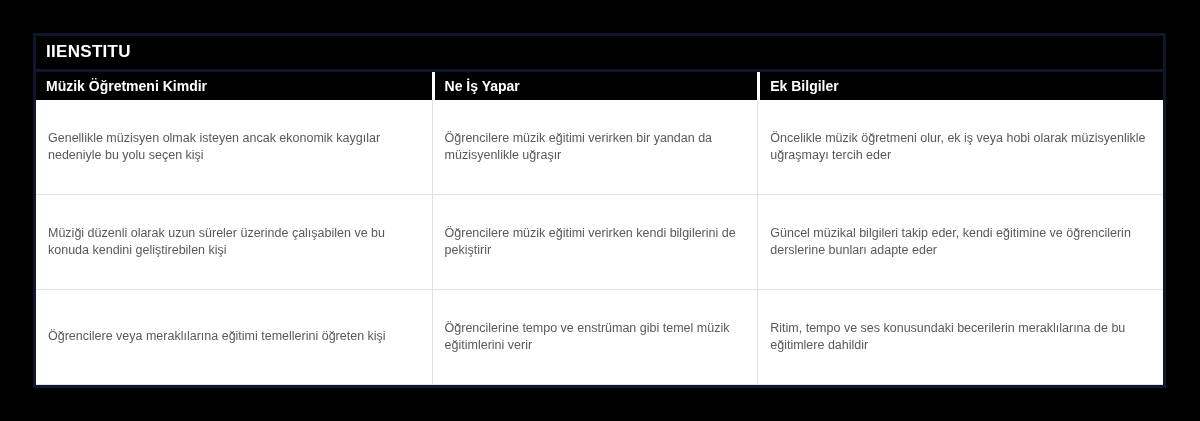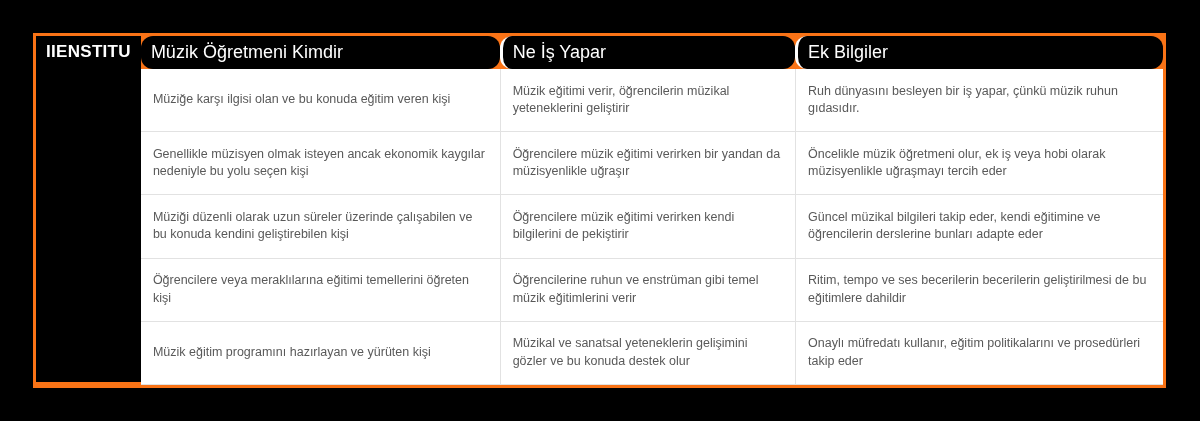--- a/index.html
+++ b/index.html
@@ -16,24 +16,24 @@
     width: 1200px;
     height: 421px;
     background: #000000;
   }
   .card {
     position: absolute;
     left: 33px;
     top: 33px;
     right: 34px;
     bottom: 33px;
-    background: #f97316;
+    background: #0f172a;
     padding: 3px;
     display: flex;
-    flex-direction: row;
+    flex-direction: column;
   }
   .title-bar {
     flex: 0 0 auto;
     background: #000000;
     color: #ffffff;
     font-size: 17px;
     font-weight: bold;
     letter-spacing: 0.3px;
     padding: 6px 10px 7px 10px;
     margin-bottom: 3px;
@@ -48,26 +48,25 @@
     border-collapse: separate;
     border-spacing: 0;
     table-layout: fixed;
   }
   col.c1 { width: 35.1%; }
   col.c2 { width: 28.9%; }
   col.c3 { width: 36.0%; }
   th {
     background: #000000;
     color: #ffffff;
-    font-size: 18px;
-    font-weight: normal;
+    font-size: 14px;
+    font-weight: bold;
     text-align: left;
     padding: 6px 10px;
     height: 27px;
-    border-radius: 12px;
   }
   th + th { border-left: 3px solid #ffffff; margin-top: 36px; }
   td {
     color: #595959;
     font-size: 12.5px;
     line-height: 1.4;
     padding: 6px 12px;
     border-bottom: 1px solid #e2e2e2;
     vertical-align: middle;
     background: #ffffff;
@@ -89,41 +88,31 @@
         </colgroup>
         <thead>
           <tr>
             <th>Müzik Öğretmeni Kimdir</th>
             <th>Ne İş Yapar</th>
             <th>Ek Bilgiler</th>
           </tr>
         </thead>
         <tbody>
             <tr>
-              <td>Müziğe karşı ilgisi olan ve bu konuda eğitim veren kişi</td>
-              <td>Müzik eğitimi verir, öğrencilerin müzikal yeteneklerini geliştirir</td>
-              <td>Ruh dünyasını besleyen bir iş yapar, çünkü müzik ruhun gıdasıdır.</td>
-            </tr>
-            <tr>
               <td>Genellikle müzisyen olmak isteyen ancak ekonomik kaygılar nedeniyle bu yolu seçen kişi</td>
               <td>Öğrencilere müzik eğitimi verirken bir yandan da müzisyenlikle uğraşır</td>
               <td>Öncelikle müzik öğretmeni olur, ek iş veya hobi olarak müzisyenlikle uğraşmayı tercih eder</td>
             </tr>
             <tr>
               <td>Müziği düzenli olarak uzun süreler üzerinde çalışabilen ve bu konuda kendini geliştirebilen kişi</td>
               <td>Öğrencilere müzik eğitimi verirken kendi bilgilerini de pekiştirir</td>
               <td>Güncel müzikal bilgileri takip eder, kendi eğitimine ve öğrencilerin derslerine bunları adapte eder</td>
             </tr>
             <tr>
               <td>Öğrencilere veya meraklılarına eğitimi temellerini öğreten kişi</td>
-              <td>Öğrencilerine ruhun ve enstrüman gibi temel müzik eğitimlerini verir</td>
-              <td>Ritim, tempo ve ses becerilerin becerilerin geliştirilmesi de bu eğitimlere dahildir</td>
-            </tr>
-            <tr>
-              <td>Müzik eğitim programını hazırlayan ve yürüten kişi</td>
-              <td>Müzikal ve sanatsal yeteneklerin gelişimini gözler ve bu konuda destek olur</td>
-              <td>Onaylı müfredatı kullanır, eğitim politikalarını ve prosedürleri takip eder</td>
+              <td>Öğrencilerine tempo ve enstrüman gibi temel müzik eğitimlerini verir</td>
+              <td>Ritim, tempo ve ses konusundaki becerilerin meraklılarına de bu eğitimlere dahildir</td>
             </tr>
           </tbody>
       </table>
     </div>
   </div>
 </div>
 
 </body></html>

